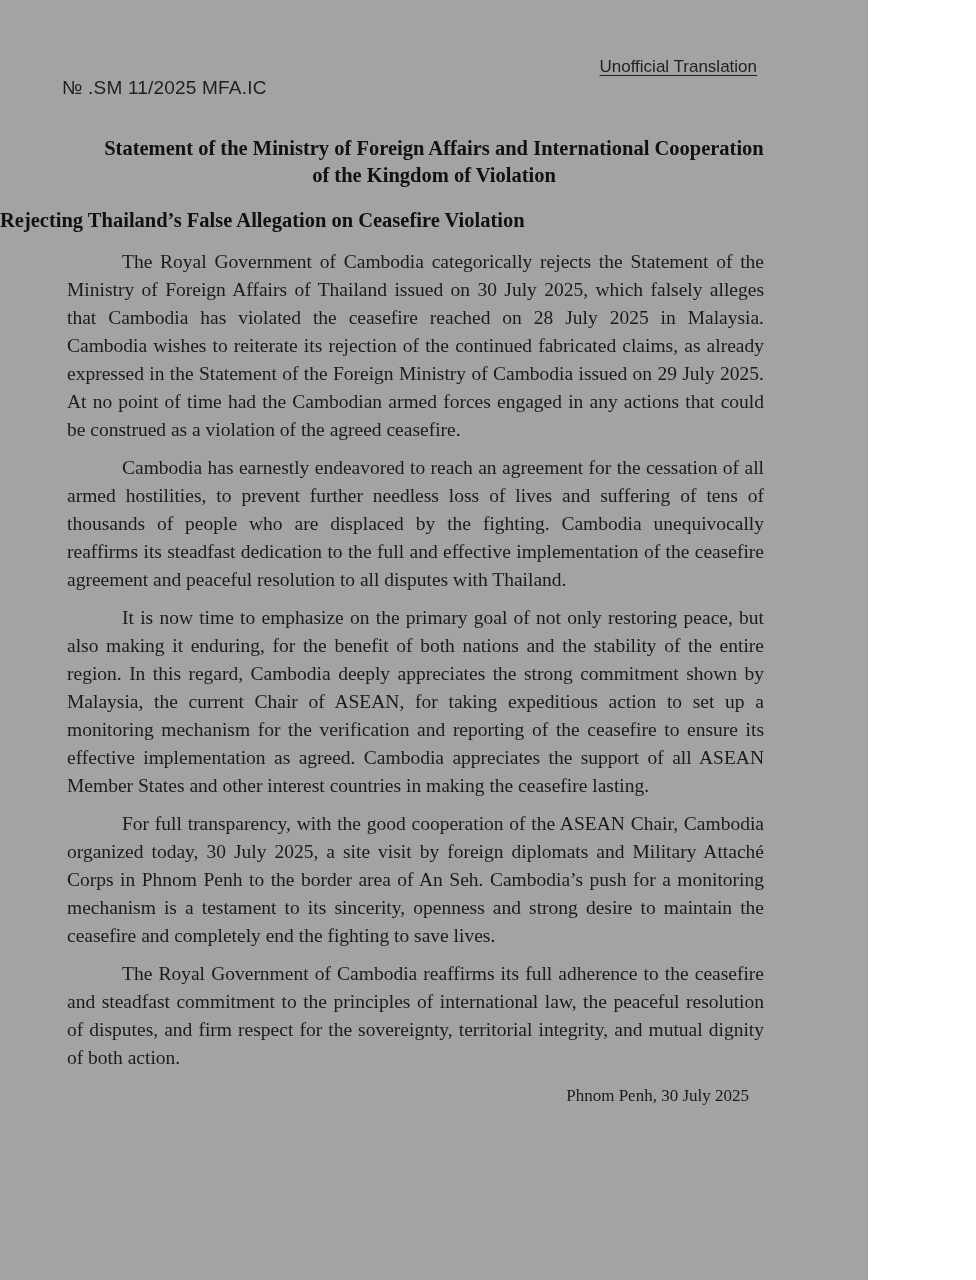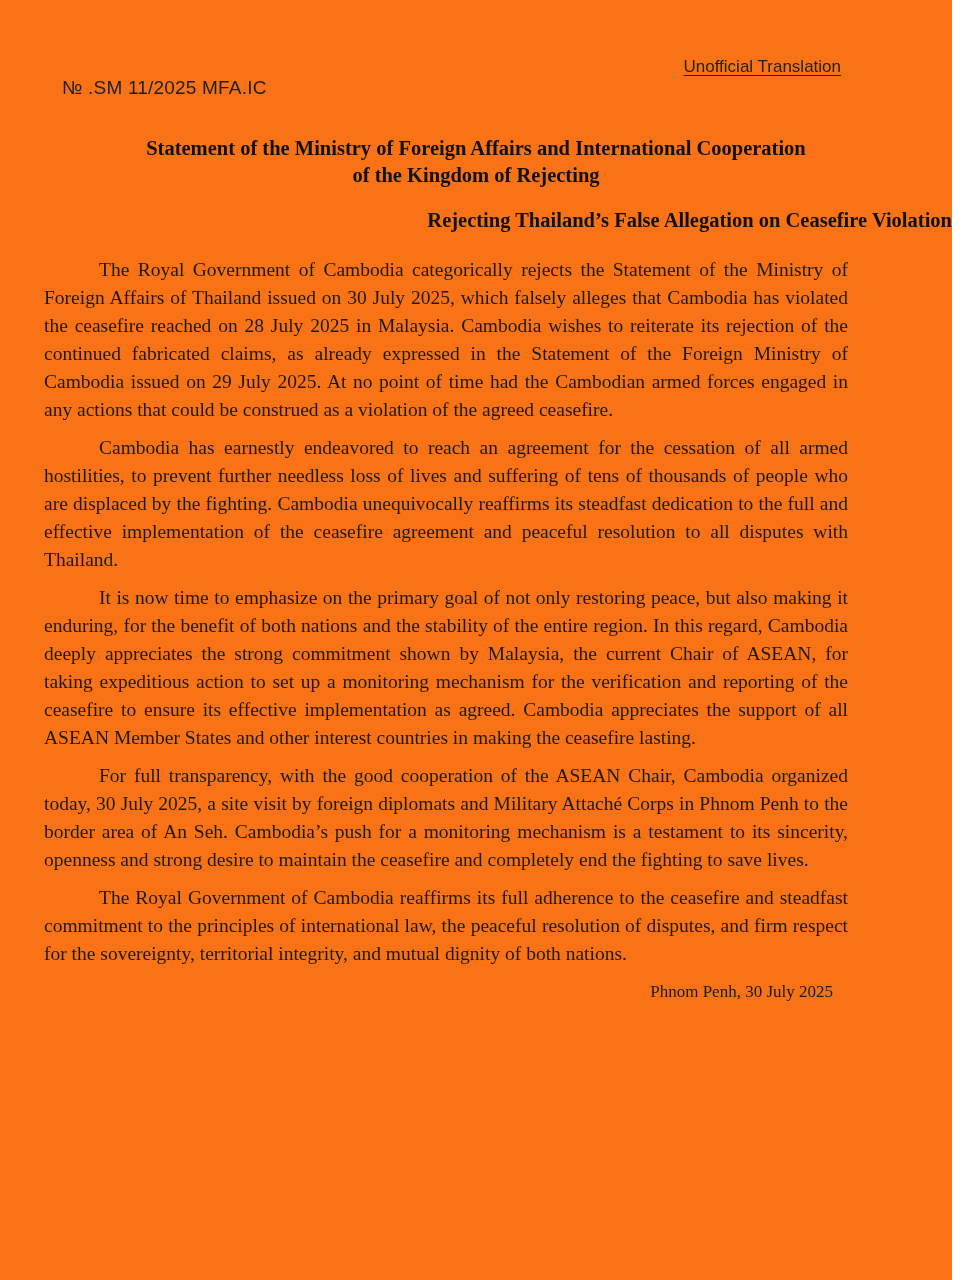--- a/index.html
+++ b/index.html
@@ -2,23 +2,23 @@
 <html><head>
 <meta charset="utf-8">
 <style>
   html, body {
     margin: 0;
     padding: 0;
     background: #ffffff;
   }
   .page {
     position: relative;
-    width: 952px;
+    width: 868px;
     height: 1280px;
-    background: #f97316;
+    background: #a3a3a3;
     box-sizing: border-box;
     padding-top: 57px;
     color: #1b1b1b;
     overflow: hidden;
   }
   .translation-note-row {
     text-align: right;
     padding-right: 111px;
   }
   .translation-note {
@@ -39,29 +39,29 @@
     margin-top: 36px;
     text-align: center;
     font-family: "Liberation Serif", serif;
     font-weight: bold;
     font-size: 20.5px;
     line-height: 27px;
     color: #111111;
   }
   .subtitle {
     margin-top: 20px;
-    text-align: right;
+    text-align: left;
     font-family: "Liberation Serif", serif;
     font-weight: bold;
     font-size: 20.5px;
     color: #111111;
   }
   .content {
-    margin-top: 24px;
-    padding-left: 44px;
+    margin-top: 16px;
+    padding-left: 67px;
     padding-right: 104px;
     font-family: "Liberation Serif", serif;
     font-size: 19.5px;
     line-height: 28px;
     text-align: justify;
     color: #1b1b1b;
   }
   .para {
     margin: 0 0 10px 0;
     text-indent: 55px;
@@ -81,28 +81,28 @@
 <div class="page">
 
   <div class="translation-note-row">
     <span class="translation-note">Unofficial Translation</span>
   </div>
 
   <div class="ref-number">№ .SM 11/2025 MFA.IC</div>
 
   <div class="title">
     <span>Statement of the Ministry of Foreign Affairs and International Cooperation</span><br>
-    <span>of the Kingdom of Rejecting</span>
+    <span>of the Kingdom of Violation</span>
   </div>
 
   <div class="subtitle">Rejecting Thailand’s False Allegation on Ceasefire Violation</div>
 
   <div class="content">
     <p class="para">The Royal Government of Cambodia categorically rejects the Statement of the Ministry of Foreign Affairs of Thailand issued on 30 July 2025, which falsely alleges that Cambodia has violated the ceasefire reached on 28 July 2025 in Malaysia. Cambodia wishes to reiterate its rejection of the continued fabricated claims, as already expressed in the Statement of the Foreign Ministry of Cambodia issued on 29 July 2025. At no point of time had the Cambodian armed forces engaged in any actions that could be construed as a violation of the agreed ceasefire.</p>
     <p class="para">Cambodia has earnestly endeavored to reach an agreement for the cessation of all armed hostilities, to prevent further needless loss of lives and suffering of tens of thousands of people who are displaced by the fighting. Cambodia unequivocally reaffirms its steadfast dedication to the full and effective implementation of the ceasefire agreement and peaceful resolution to all disputes with Thailand.</p>
     <p class="para">It is now time to emphasize on the primary goal of not only restoring peace, but also making it enduring, for the benefit of both nations and the stability of the entire region. In this regard, Cambodia deeply appreciates the strong commitment shown by Malaysia, the current Chair of ASEAN, for taking expeditious action to set up a monitoring mechanism for the verification and reporting of the ceasefire to ensure its effective implementation as agreed. Cambodia appreciates the support of all ASEAN Member States and other interest countries in making the ceasefire lasting.</p>
     <p class="para">For full transparency, with the good cooperation of the ASEAN Chair, Cambodia organized today, 30 July 2025, a site visit by foreign diplomats and Military Attaché Corps in Phnom Penh to the border area of An Seh. Cambodia’s push for a monitoring mechanism is a testament to its sincerity, openness and strong desire to maintain the ceasefire and completely end the fighting to save lives.</p>
-    <p class="para">The Royal Government of Cambodia reaffirms its full adherence to the ceasefire and steadfast commitment to the principles of international law, the peaceful resolution of disputes, and firm respect for the sovereignty, territorial integrity, and mutual dignity of both nations.</p>
+    <p class="para">The Royal Government of Cambodia reaffirms its full adherence to the ceasefire and steadfast commitment to the principles of international law, the peaceful resolution of disputes, and firm respect for the sovereignty, territorial integrity, and mutual dignity of both action.</p>
 
     <div class="dateline">Phnom Penh, 30 July 2025</div>
   </div>
 
 </div>
 
 </body></html>

